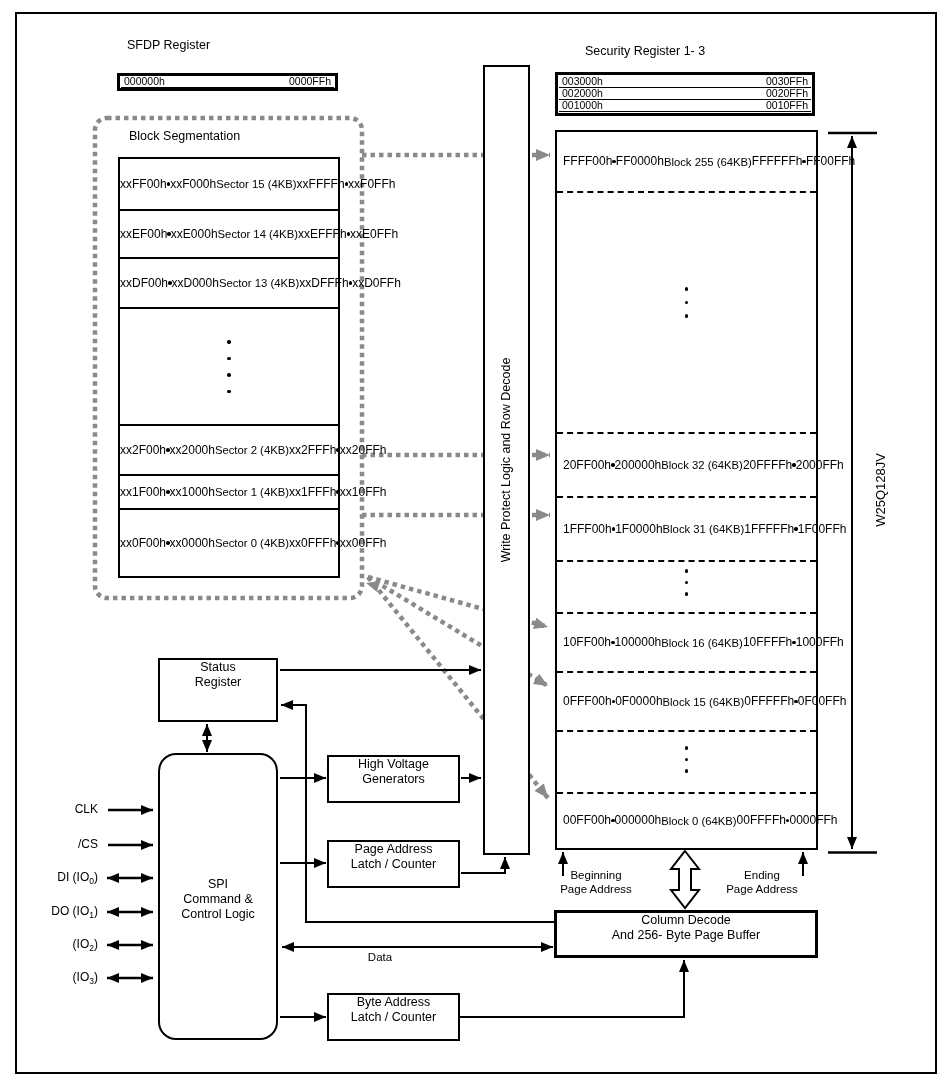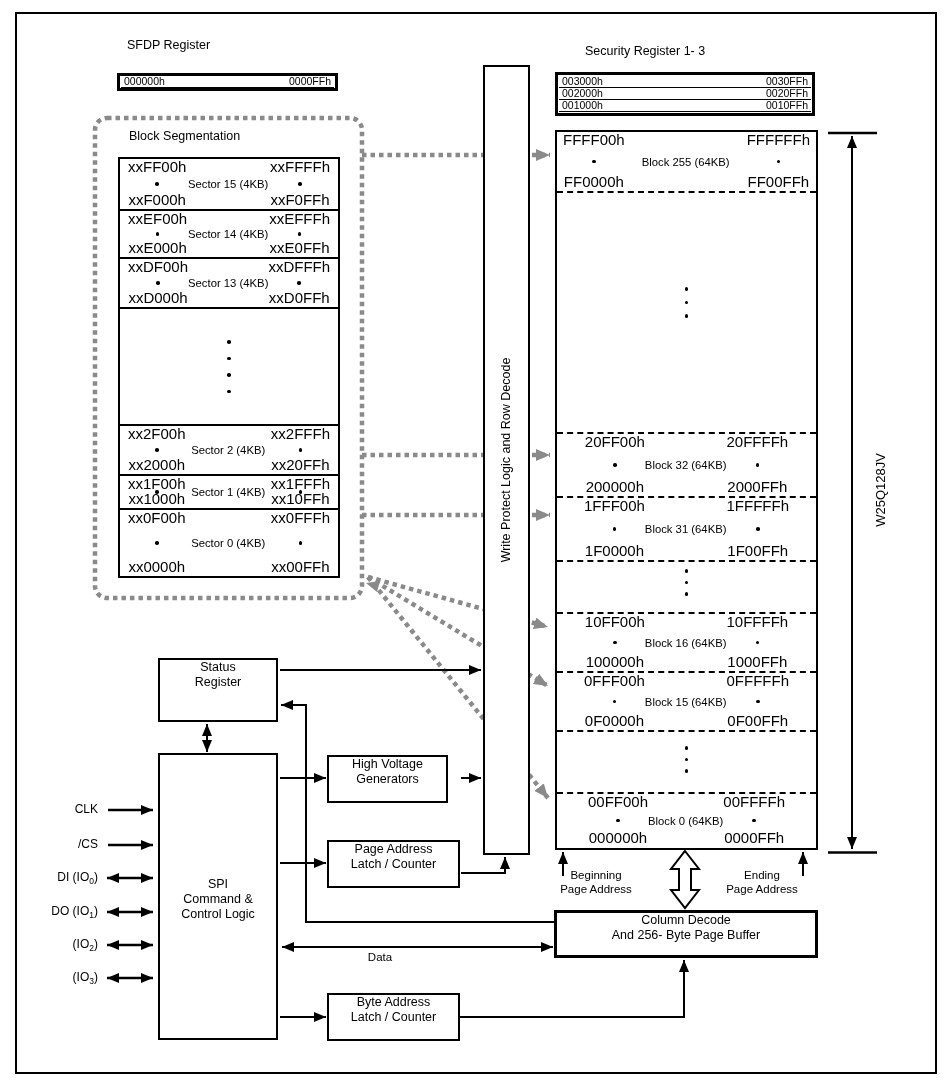--- a/index.html
+++ b/index.html
@@ -15,33 +15,33 @@
           border-bottom:1.5px solid #000;padding:0 3px;font-size:10.5px;line-height:10.5px;}
   
   .box{position:absolute;background:#fff;border:2.5px solid #000;box-sizing:border-box;
        display:flex;flex-direction:column;align-items:center;justify-content:flex-start;
        text-align:center;font-size:12.5px;line-height:15px;z-index:2;}
   .thick{border-width:3px;}
   
   .segbox{position:absolute;background:#fff;border:2.5px solid #000;box-sizing:border-box;
           display:flex;flex-direction:column;z-index:2;}
   .srow{box-sizing:border-box;border-bottom:2.5px solid #000;display:flex;
-        justify-content:space-between;align-items:stretch;padding:2px 8px;}
+        justify-content:space-between;align-items:stretch;padding:2px 0;}
   .srow.last{border-bottom:none;flex:1;}
-  .acol{display:flex;flex-direction:column;justify-content:space-between;align-items:center;
-        font-size:15px;line-height:10.8px;padding:1px 0;}
+  .acol{display:flex;flex-direction:row;justify-content:space-between;align-items:center;
+        font-size:12px;line-height:10.8px;padding:1px 0;}
   .cname{align-self:center;font-size:11.3px;white-space:nowrap;}
   .dot{width:3.5px;height:3.5px;border-radius:50%;background:#000;}
   .dotstack{display:flex;flex-direction:column;align-items:center;justify-content:center;gap:13px;flex:1;}
   .gaprow{box-sizing:border-box;border-bottom:2.5px solid #000;display:flex;}
   
   .array{position:absolute;background:#fff;border:2.5px solid #000;box-sizing:border-box;z-index:2;}
   .mrow{position:absolute;left:0;right:0;box-sizing:border-box;display:flex;
         justify-content:space-between;padding:2px 6px;}
-  .d-top{border-top:2px dashed #000;justify-content:center;}
+  .d-top{border-top:2px dashed #000;}
   .d-bot{border-bottom:2px dashed #000;}
   .mdots{position:absolute;left:0;right:0;display:flex;flex-direction:column;align-items:center;gap:10px;}
   .wp-box{position:absolute;background:#fff;border:2.5px solid #000;box-sizing:border-box;
           display:flex;align-items:center;justify-content:center;z-index:2;}
   .wp-box span{transform:rotate(-90deg);white-space:nowrap;font-size:12.5px;display:block;}
   .chip{position:absolute;transform:translate(-50%,-50%) rotate(-90deg);white-space:nowrap;
         font-size:13px;z-index:2;}
   .sig{position:absolute;width:68px;text-align:right;font-size:12px;line-height:13px;z-index:2;}
   .sig sub{font-size:8.5px;}
   .note{position:absolute;font-size:11.5px;line-height:13.5px;text-align:center;z-index:2;}
@@ -327,29 +327,29 @@
     </div>
   </div>
 
   <div class="chip" style="left:880px;top:490px;">W25Q128JV</div>
 
   <div class="box" style="left:158px;top:658px;width:120px;height:64px;">
     <div>Status</div>
     <div>Register</div>
   </div>
 
-  <div class="box" style="left:158px;top:753px;width:120px;height:287px;justify-content:flex-start;">
+  <div class="box" style="left:158px;top:753px;width:120px;height:287px;justify-content:flex-start;border-radius:18px;">
     <div class="spi-label" style="top:122px;">
       <div>SPI</div>
       <div>Command &amp;</div>
       <div>Control Logic</div>
     </div>
   </div>
 
-  <div class="box" style="left:327px;top:755px;width:121px;height:48px;">
+  <div class="box" style="left:327px;top:755px;width:133px;height:48px;">
     <div>High Voltage</div>
     <div>Generators</div>
   </div>
 
   <div class="box" style="left:327px;top:840px;width:133px;height:48px;">
     <div>Page Address</div>
     <div>Latch / Counter</div>
   </div>
 
   <div class="box" style="left:327px;top:993px;width:133px;height:48px;">

